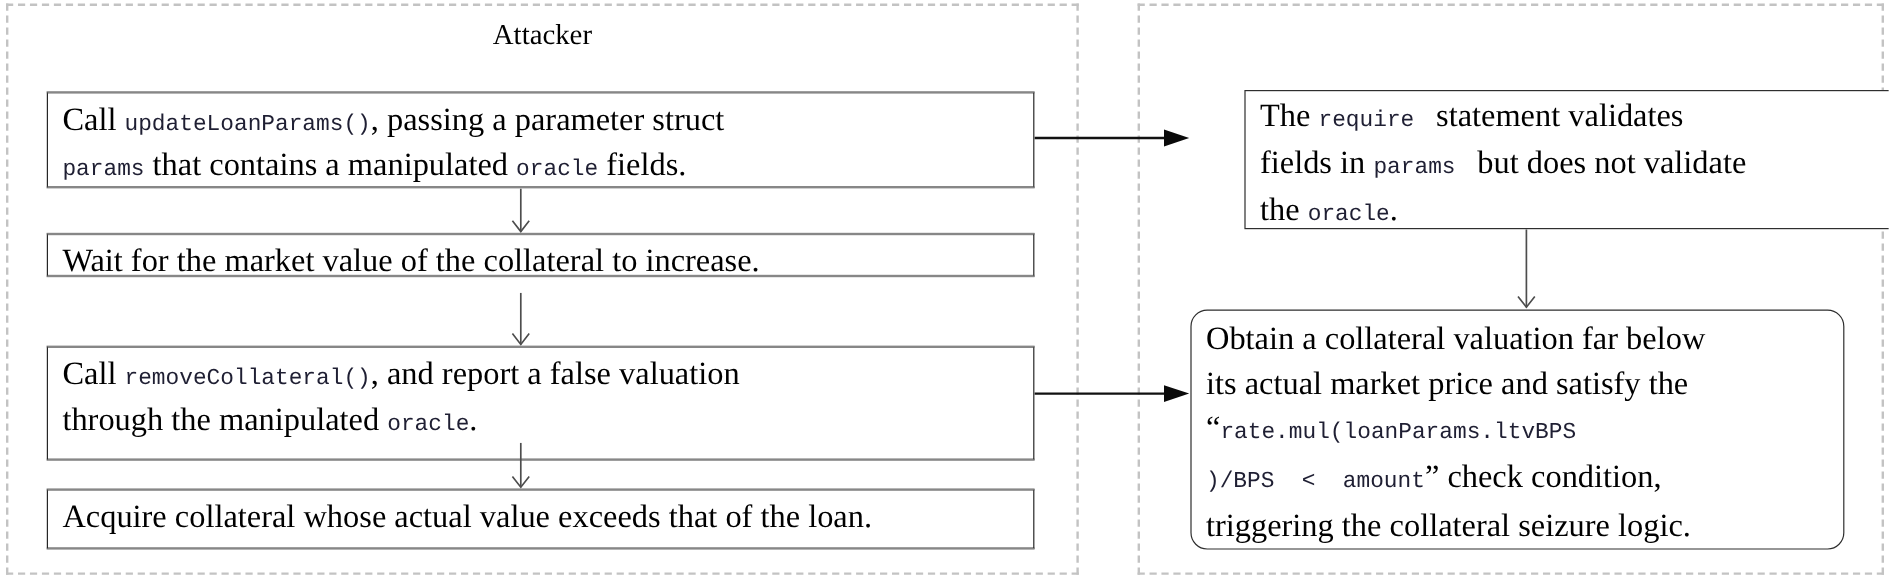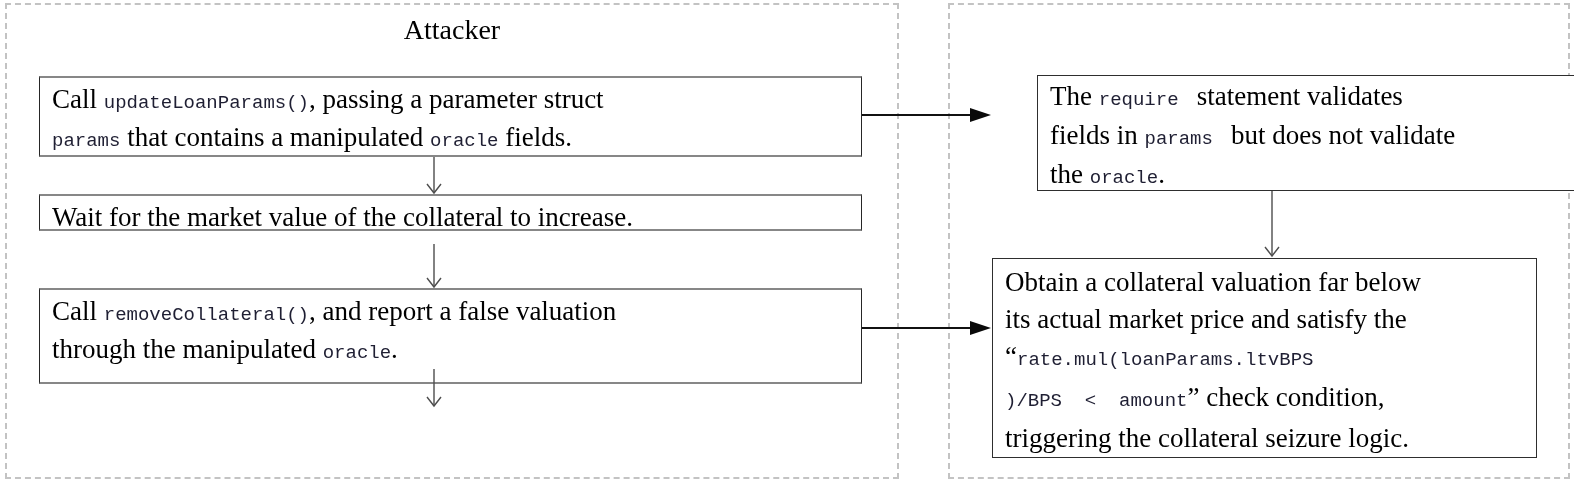--- a/index.html
+++ b/index.html
@@ -14,21 +14,21 @@
   }
   .panel {
     position: absolute;
     border: 2px dashed #c3c3c3;
     background: #ffffff;
     box-sizing: border-box;
   }
   .panel-title {
     position: absolute;
     text-align: center;
-    font-size: 28px;
+    font-size: 24px;
     line-height: 30px;
     color: #000000;
   }
   .box {
     position: absolute;
     box-sizing: border-box;
     background: #ffffff;
     border: 1.5px solid #2e2e2e;
     font-size: 27px;
     line-height: 34px;
@@ -62,25 +62,26 @@
   <div class="panel" style="left:5px; top:3px; width:894px; height:476px;"></div>
   <div class="panel" style="left:948px; top:3px; width:622px; height:476px;"></div>
 
   <div class="panel-title" style="left:5px; top:15px; width:894px;">Attacker</div>
 
   <div class="box box-l" style="left:39px; top:76px; width:823px; height:81px;"><span class="txt">Call </span><span class="code">updateLoanParams()</span><span class="txt">, passing a parameter struct
 </span><span class="code">params</span><span class="txt"> that contains a manipulated </span><span class="code">oracle</span><span class="txt"> fields.</span></div>
   <div class="box box-l" style="left:39px; top:194px; width:823px; height:37px;"><span class="txt">Wait for the market value of the collateral to increase.</span></div>
   <div class="box box-l" style="left:39px; top:288px; width:823px; height:96px;"><span class="txt">Call </span><span class="code">removeCollateral()</span><span class="txt">, and report a false valuation
 through the manipulated </span><span class="code">oracle</span><span class="txt">.</span></div>
+  <div class="box box-l" style="left:39px; top:407px; width:823px; height:51px;"><span class="txt">Acquire collateral whose actual value exceeds that of the loan.</span></div>
 
   <div class="box box-r1" style="left:992px; top:75px; width:545px; height:116px;margin-left:45px;"><span class="txt">The </span><span class="code">require </span><span class="txt"> statement validates
 fields in </span><span class="code">params </span><span class="txt"> but does not validate
 the </span><span class="code">oracle</span><span class="txt">.</span></div>
-  <div class="box box-r2" style="left:992px; top:258px; width:545px; height:200px;"><span class="txt">Obtain a collateral valuation far below
+  <div class="box box-r2" style="left:992px; top:258px; width:545px; height:200px;border-radius:14px;"><span class="txt">Obtain a collateral valuation far below
 its actual market price and satisfy the
 “</span><span class="code">rate.mul(loanParams.ltvBPS
 )/BPS  &lt;  amount</span><span class="txt">” check condition,
 triggering the collateral seizure logic.</span></div>
 
   <div class="arrow" style="left:425px; top:157px;">
     <svg width="18" height="38" xmlns="http://www.w3.org/2000/svg">
       <line x1="9" y1="0" x2="9" y2="36" stroke="#4d4d4d" stroke-width="1.4"></line>
       <polyline points="2,27 9,36 16,27" stroke="#4d4d4d" stroke-width="1.4" fill="none"></polyline>
     </svg>

